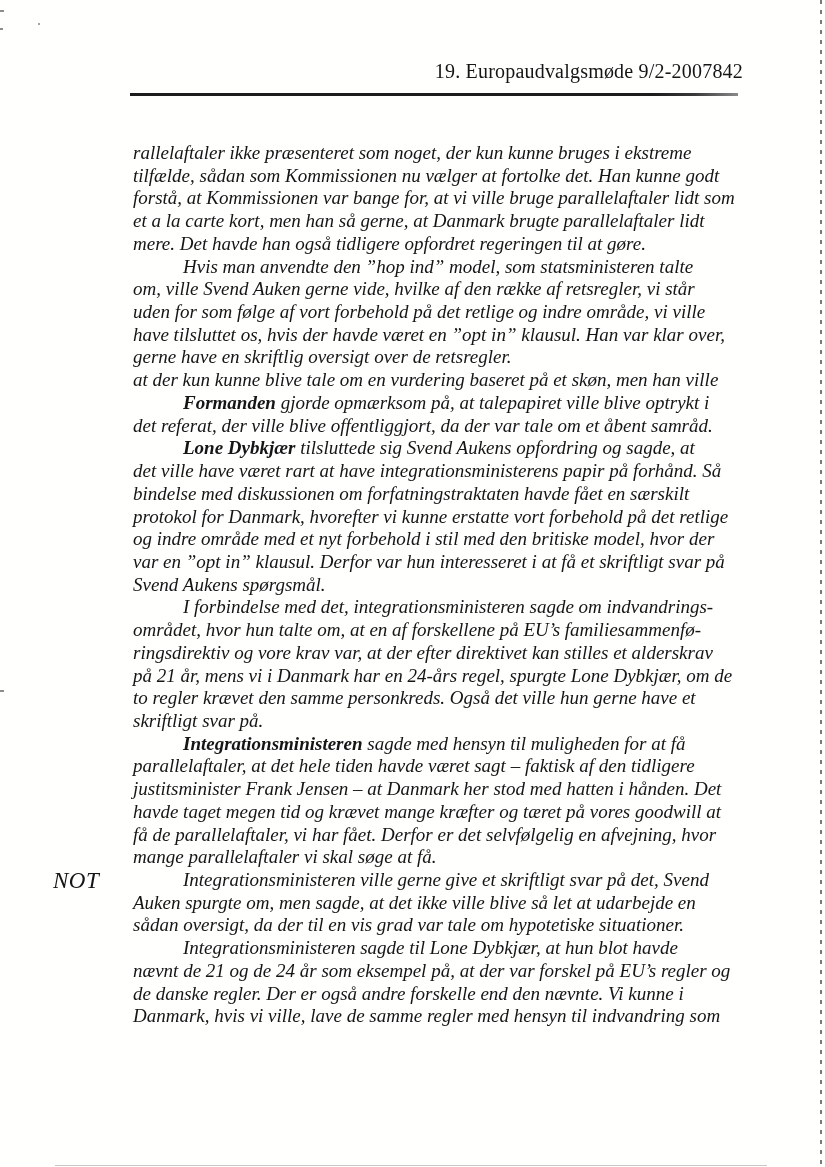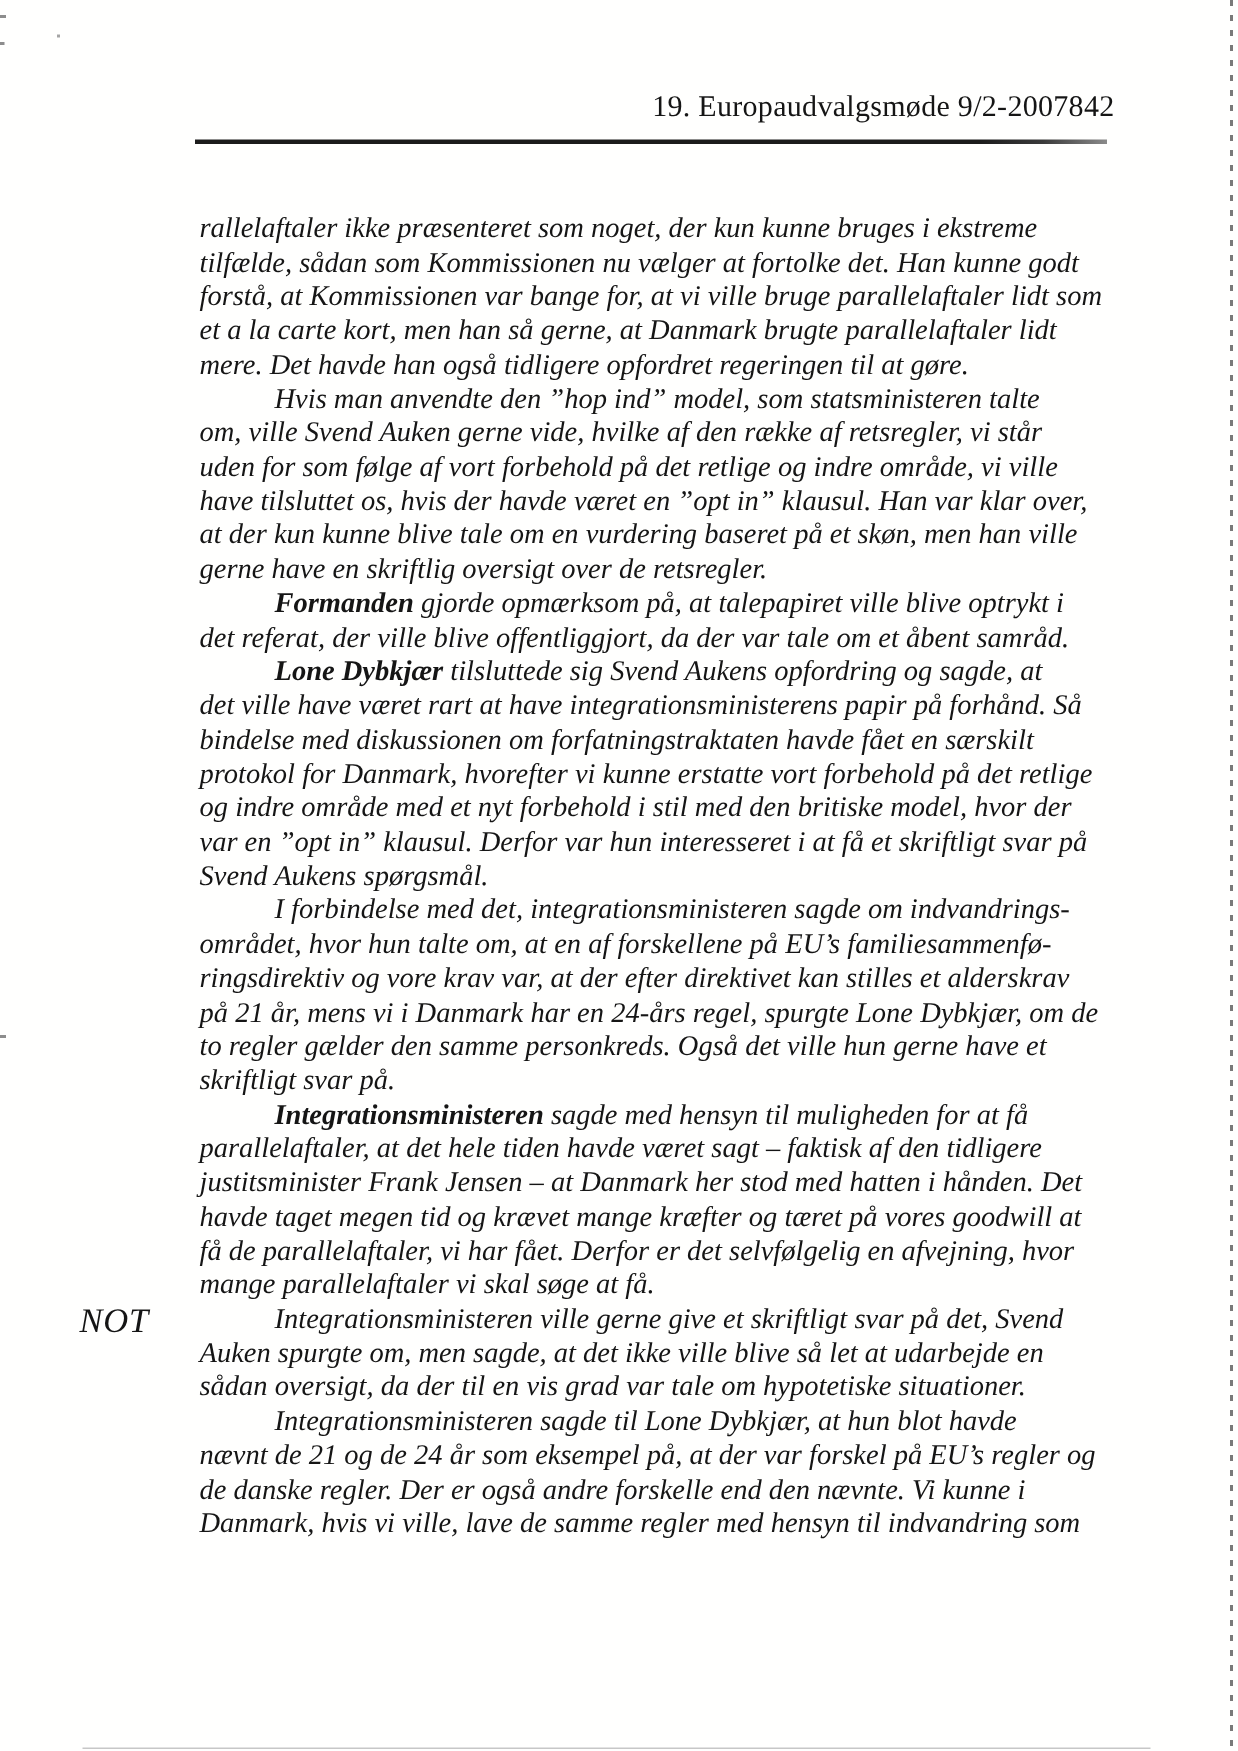--- a/index.html
+++ b/index.html
@@ -97,42 +97,42 @@
         <div class="line">tilfælde, sådan som Kommissionen nu vælger at fortolke det. Han kunne godt</div>
         <div class="line">forstå, at Kommissionen var bange for, at vi ville bruge parallelaftaler lidt som</div>
         <div class="line">et a la carte kort, men han så gerne, at Danmark brugte parallelaftaler lidt</div>
         <div class="line">mere. Det havde han også tidligere opfordret regeringen til at gøre.</div>
       </div>
       <div class="paragraph">
         <div class="line indent">Hvis man anvendte den ”hop ind” model, som statsministeren talte</div>
         <div class="line">om, ville Svend Auken gerne vide, hvilke af den række af retsregler, vi står</div>
         <div class="line">uden for som følge af vort forbehold på det retlige og indre område, vi ville</div>
         <div class="line">have tilsluttet os, hvis der havde været en ”opt in” klausul. Han var klar over,</div>
+        <div class="line">gerne have en skriftlig oversigt over de retsregler.</div>
         <div class="line">at der kun kunne blive tale om en vurdering baseret på et skøn, men han ville</div>
-        <div class="line">gerne have en skriftlig oversigt over de retsregler.</div>
       </div>
       <div class="paragraph">
         <div class="line indent"><b>Formanden</b> <span>gjorde opmærksom på, at talepapiret ville blive optrykt i</span></div>
         <div class="line">det referat, der ville blive offentliggjort, da der var tale om et åbent samråd.</div>
       </div>
       <div class="paragraph">
         <div class="line indent"><b>Lone Dybkjær</b> <span>tilsluttede sig Svend Aukens opfordring og sagde, at</span></div>
         <div class="line">det ville have været rart at have integrationsministerens papir på forhånd. Så</div>
         <div class="line">bindelse med diskussionen om forfatningstraktaten havde fået en særskilt</div>
         <div class="line">protokol for Danmark, hvorefter vi kunne erstatte vort forbehold på det retlige</div>
         <div class="line">og indre område med et nyt forbehold i stil med den britiske model, hvor der</div>
         <div class="line">var en ”opt in” klausul. Derfor var hun interesseret i at få et skriftligt svar på</div>
         <div class="line">Svend Aukens spørgsmål.</div>
       </div>
       <div class="paragraph">
         <div class="line indent">I forbindelse med det, integrationsministeren sagde om indvandrings-</div>
         <div class="line">området, hvor hun talte om, at en af forskellene på EU’s familiesammenfø-</div>
         <div class="line">ringsdirektiv og vore krav var, at der efter direktivet kan stilles et alderskrav</div>
         <div class="line">på 21 år, mens vi i Danmark har en 24-års regel, spurgte Lone Dybkjær, om de</div>
-        <div class="line">to regler gælder den samme personkreds. Også det ville hun gerne have et</div>
+        <div class="line">to regler krævet den samme personkreds. Også det ville hun gerne have et</div>
         <div class="line">skriftligt svar på.</div>
       </div>
       <div class="paragraph">
         <div class="line indent"><b>Integrationsministeren</b> <span>sagde med hensyn til muligheden for at få</span></div>
         <div class="line">parallelaftaler, at det hele tiden havde været sagt – faktisk af den tidligere</div>
         <div class="line">justitsminister Frank Jensen – at Danmark her stod med hatten i hånden. Det</div>
         <div class="line">havde taget megen tid og krævet mange kræfter og tæret på vores goodwill at</div>
         <div class="line">få de parallelaftaler, vi har fået. Derfor er det selvfølgelig en afvejning, hvor</div>
         <div class="line">mange parallelaftaler vi skal søge at få.</div>
       </div>

